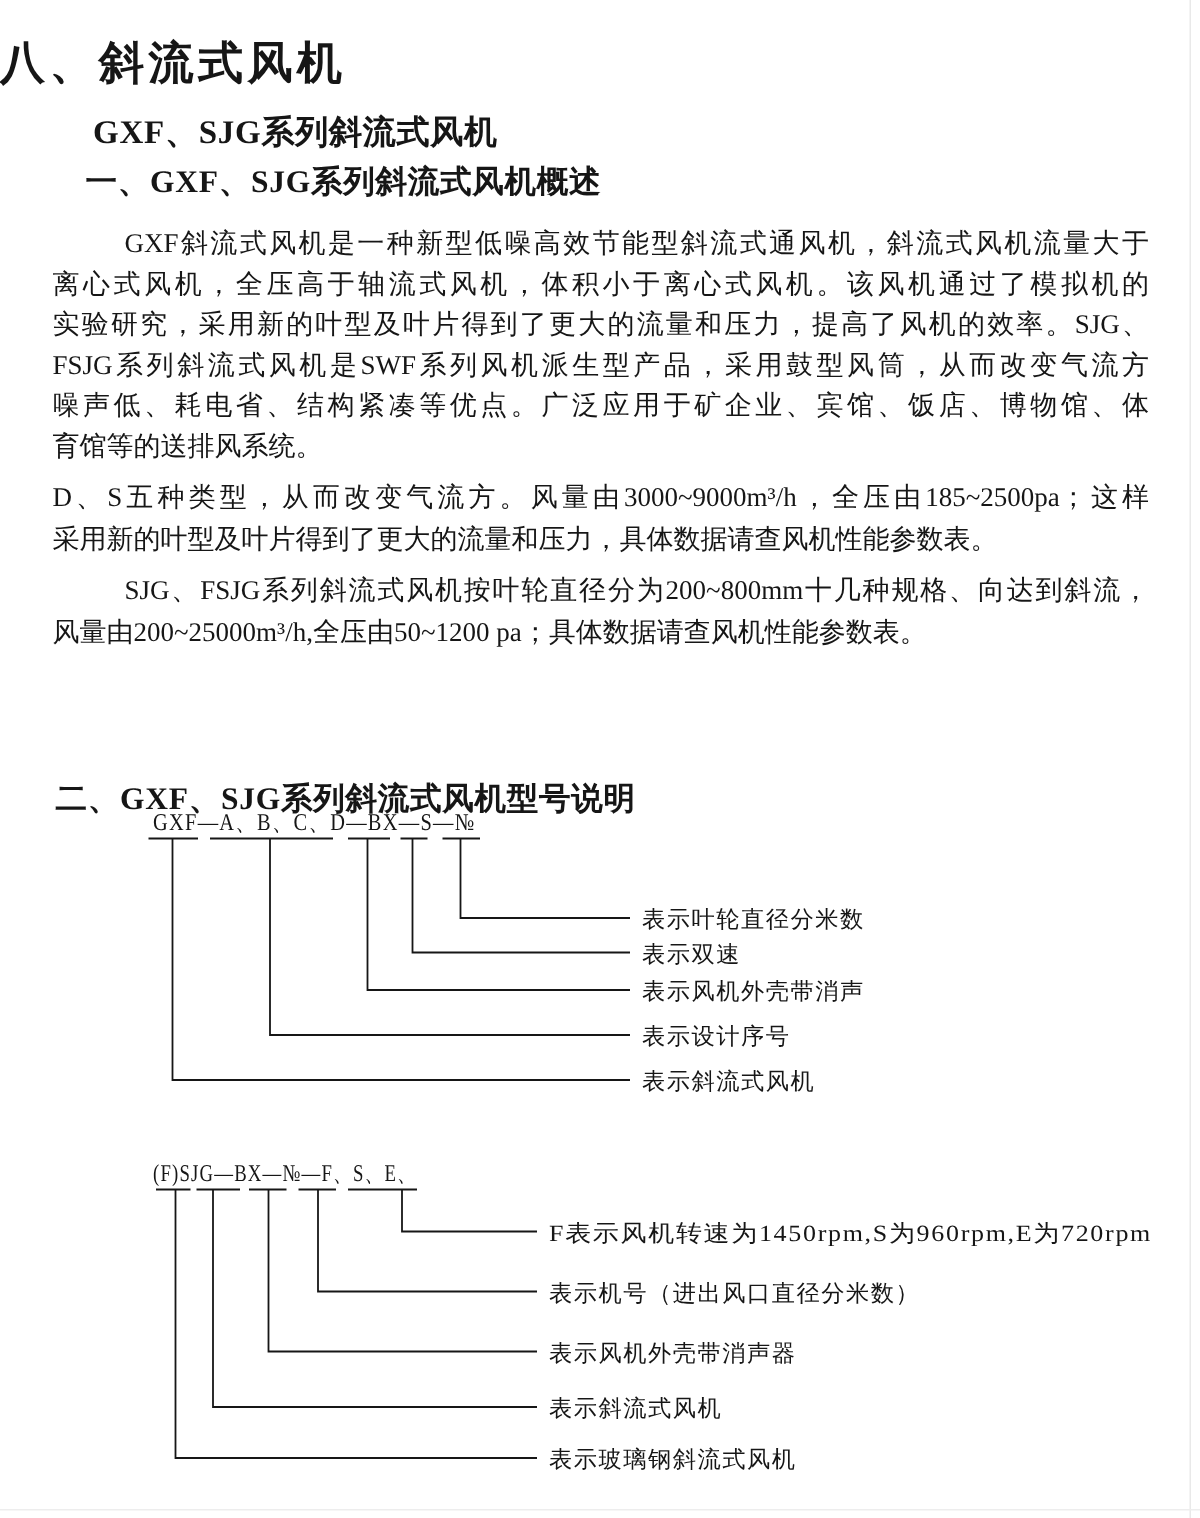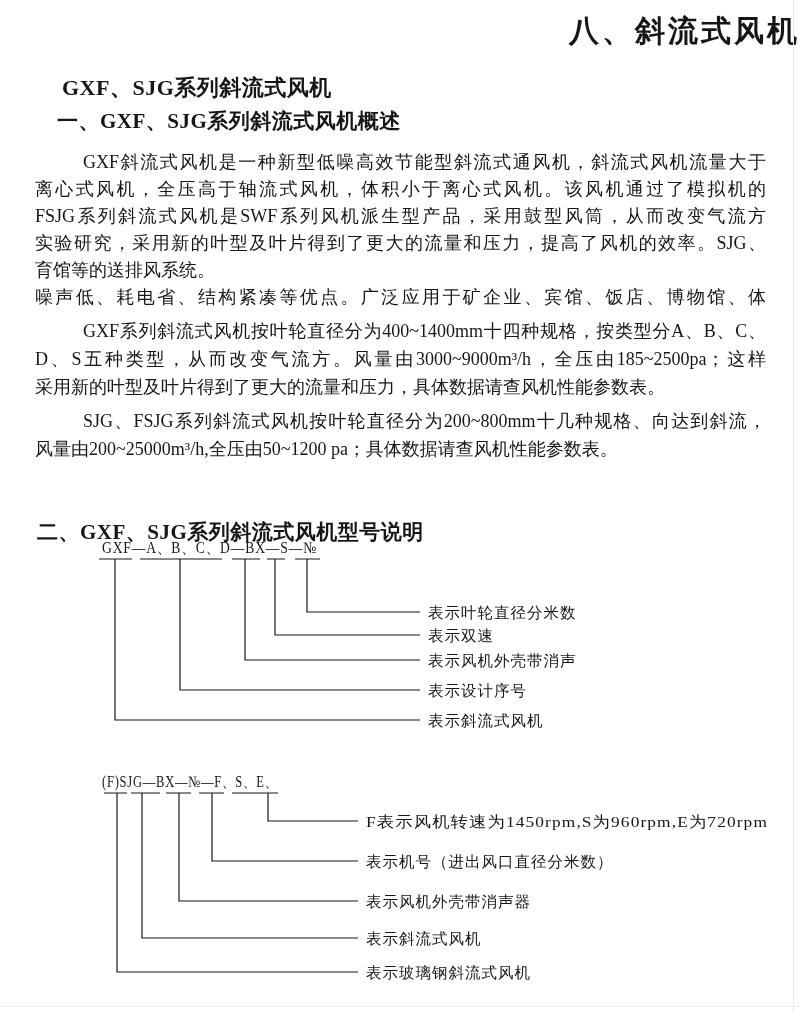--- a/index.html
+++ b/index.html
@@ -6,22 +6,22 @@
   #page{
     position:relative;
     width:800px;height:1012px;
     background:#ffffff;
     color:#161616;
     font-family:"Liberation Serif","DejaVu Serif",serif;
     overflow:hidden;
   }
   .abs{position:absolute;}
   #doc-title{
-    top:12px;left:0;width:800px;
-    text-align:right;
+    top:24px;left:0;width:800px;
+    text-align:left;
     font-size:30px;font-weight:bold;
     letter-spacing:3px;
     line-height:38px;
   }
   #doc-subtitle{
     top:76px;left:62px;
     font-size:22px;font-weight:bold;
     letter-spacing:0.5px;
     line-height:24px;
   }
@@ -68,27 +68,26 @@
   <div id="doc-title" class="abs">八、斜流式风机</div>
 
   <div id="doc-subtitle" class="abs">GXF、SJG系列斜流式风机</div>
 
   <div id="sec1-heading" class="abs sec-heading">一、GXF、SJG系列斜流式风机概述</div>
 
   <div id="bodytext" class="abs">
     <div class="para p1">
       <div class="bline indent">GXF斜流式风机是一种新型低噪高效节能型斜流式通风机，斜流式风机流量大于</div>
       <div class="bline">离心式风机，全压高于轴流式风机，体积小于离心式风机。该风机通过了模拟机的</div>
+      <div class="bline">实验研究，采用新的叶型及叶片得到了更大的流量和压力，提高了风机的效率。SJG、</div>
       <div class="bline">FSJG系列斜流式风机是SWF系列风机派生型产品，采用鼓型风筒，从而改变气流方</div>
-      <div class="bline">实验研究，采用新的叶型及叶片得到了更大的流量和压力，提高了风机的效率。SJG、</div>
+      <div class="bline">噪声低、耗电省、结构紧凑等优点。广泛应用于矿企业、宾馆、饭店、博物馆、体</div>
       <div class="bline lastline">育馆等的送排风系统。</div>
-      <div class="bline">噪声低、耗电省、结构紧凑等优点。广泛应用于矿企业、宾馆、饭店、博物馆、体</div>
     </div>
     <div class="para p2">
-      <div class="bline indent">GXF系列斜流式风机按叶轮直径分为400~1400mm十四种规格，按类型分A、B、C、</div>
       <div class="bline">D、S五种类型，从而改变气流方。风量由3000~9000m³/h，全压由185~2500pa；这样</div>
       <div class="bline lastline">采用新的叶型及叶片得到了更大的流量和压力，具体数据请查风机性能参数表。</div>
     </div>
     <div class="para p3">
       <div class="bline indent">SJG、FSJG系列斜流式风机按叶轮直径分为200~800mm十几种规格、向达到斜流，</div>
       <div class="bline lastline">风量由200~25000m³/h,全压由50~1200 pa；具体数据请查风机性能参数表。</div>
     </div>
   </div>
 
   <div id="sec2-heading" class="abs sec-heading">二、GXF、SJG系列斜流式风机型号说明</div>

